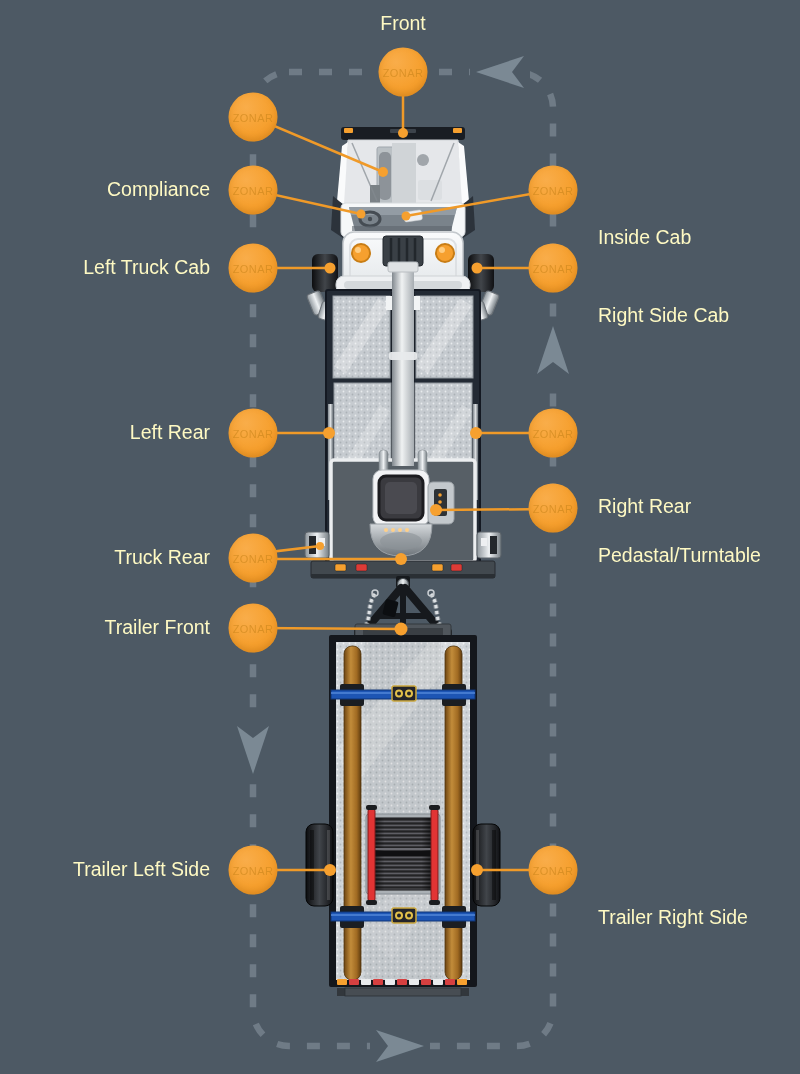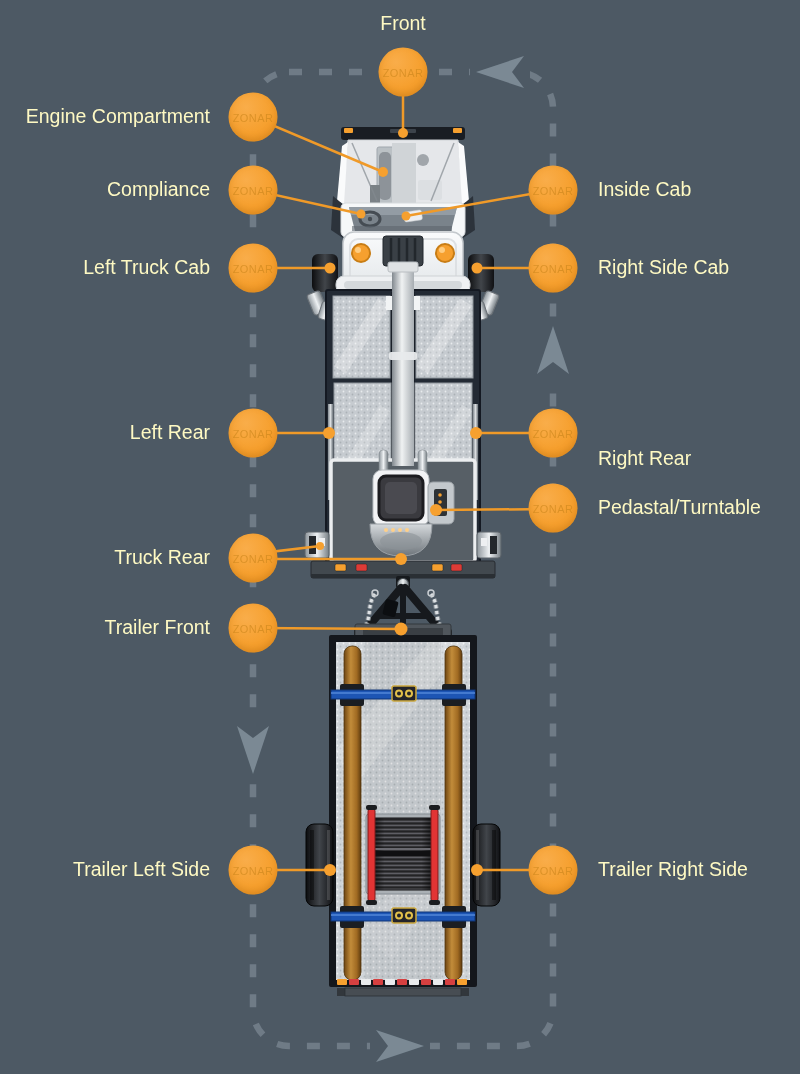--- a/index.html
+++ b/index.html
@@ -9,21 +9,21 @@
   .marker{position:absolute;width:49px;height:49px;border-radius:50%;
           transform:translate(-50%,-50%);
           background:radial-gradient(circle at 36% 30%, #f9ad4a 0%, #f6a02f 55%, #ef931f 100%);
           box-shadow:inset 0 -3px 6px rgba(176,106,16,.35);
           display:flex;align-items:center;justify-content:center;z-index:3;}
   .marker .wm{font-size:11px;font-weight:normal;color:#c9841a;opacity:.6;letter-spacing:.4px;
               user-select:none;}
   .lbl{position:absolute;color:#fef9c3;font-size:19.5px;line-height:1;white-space:nowrap;
        transform:translateY(-50%);z-index:4;}
   .lbl.left{right:590px;text-align:right;}
-  .lbl.right{left:598px;text-align:center;}
+  .lbl.right{left:598px;text-align:center;margin-top:48px;}
   .lbl.center{transform:translate(-50%,-50%);}
 </style>
 </head>
 <body>
 
 <div class="stage">
 
 <svg width="800" height="1074" viewBox="0 0 800 1074">
   <defs>
     <linearGradient id="cabG" x1="0" y1="0" x2="0" y2="1">
@@ -392,21 +392,20 @@
       <span class="wm">ZONAR</span>
     </div>
 <div class="marker" style="left:253px;top:870px">
       <span class="wm">ZONAR</span>
     </div>
 <div class="marker" style="left:553px;top:870px">
       <span class="wm">ZONAR</span>
     </div>
 
 <div class="lbl center" style="left:403px;top:24px">Front</div>
-<div class="lbl left" style="top:117px">Engine Compartment</div>
 <div class="lbl left" style="top:190px">Compliance</div>
 <div class="lbl right" style="top:190px">Inside Cab</div>
 <div class="lbl left" style="top:268px">Left Truck Cab</div>
 <div class="lbl right" style="top:268px">Right Side Cab</div>
 <div class="lbl left" style="top:433px">Left Rear</div>
 <div class="lbl right" style="top:459px">Right Rear</div>
 <div class="lbl right" style="top:508px">Pedastal/Turntable</div>
 <div class="lbl left" style="top:558px">Truck Rear</div>
 <div class="lbl left" style="top:628px">Trailer Front</div>
 <div class="lbl left" style="top:870px">Trailer Left Side</div>

